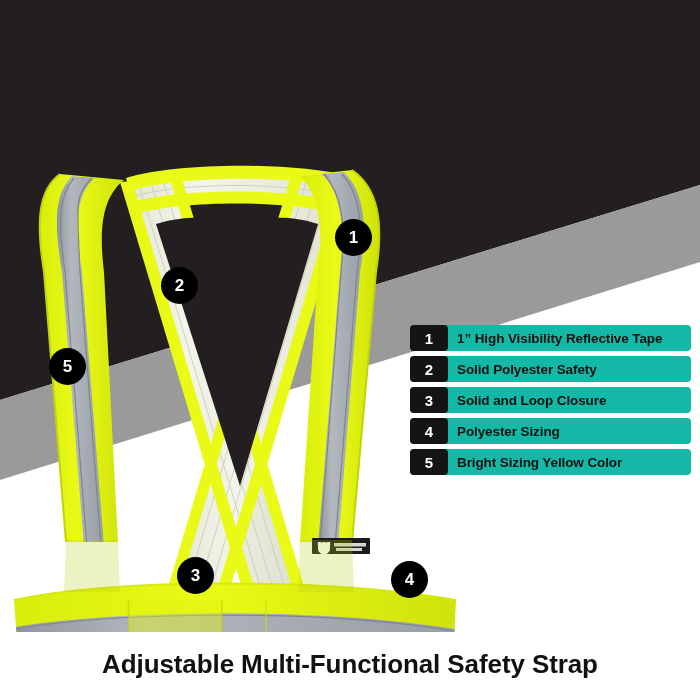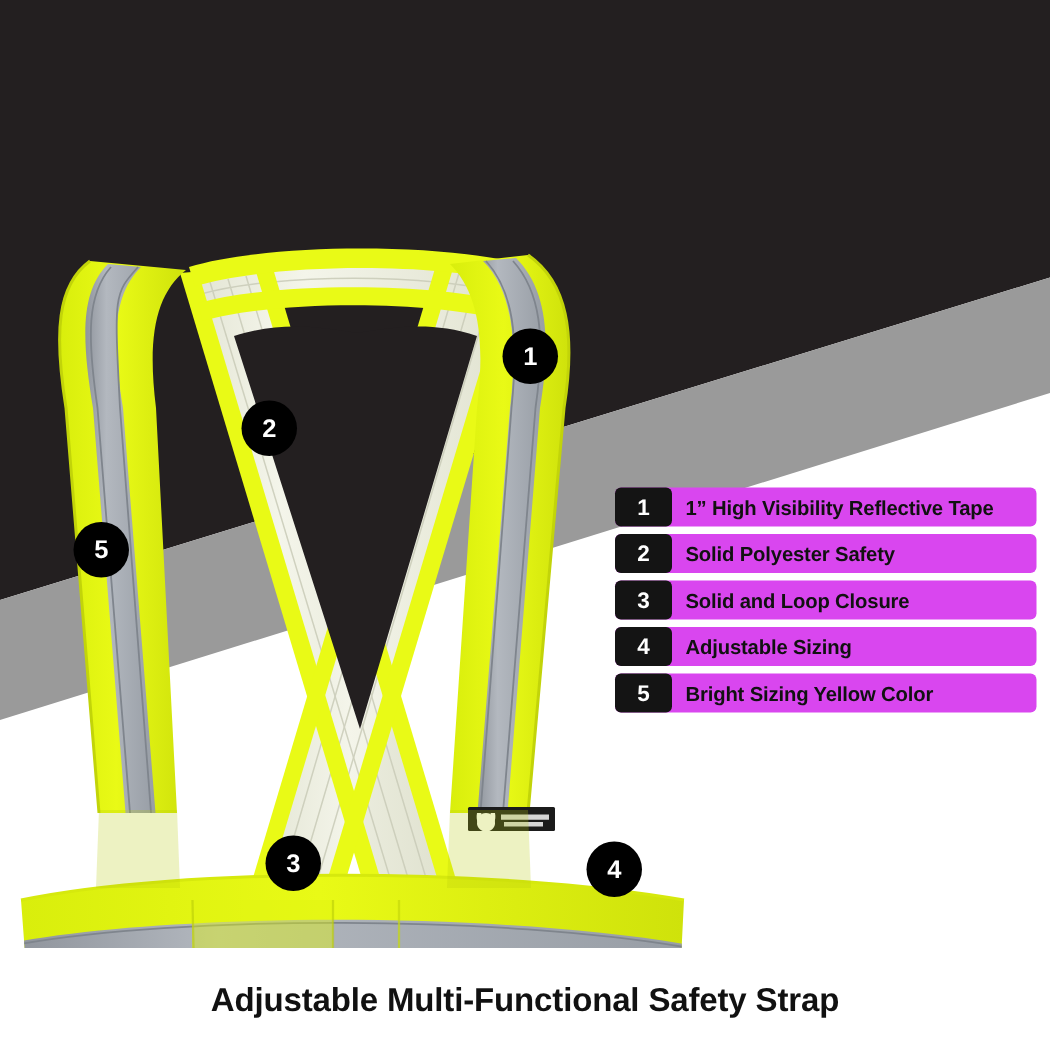--- a/index.html
+++ b/index.html
@@ -134,21 +134,21 @@
     font-weight: bold;
     display: flex;
     align-items: center;
     justify-content: center;
     font-family: "Liberation Sans", sans-serif;
   }
   .feature-label-wrap {
     position: absolute;
     left: 0; top: 0;
     width: 281px; height: 26px;
-    background: #d946ef;
+    background: #14b8a6;
     border-radius: 4px;
     z-index: 1;
     display: flex;
     align-items: center;
   }
   .feature-label {
     margin-left: 47px;
     font-size: 13.5px;
     font-weight: bold;
     color: #111111;
@@ -156,21 +156,21 @@
     white-space: nowrap;
     letter-spacing: -0.1px;
   }
 
   
   #footer-caption {
     position: absolute;
     left: 0; bottom: 20px;
     width: 700px;
     text-align: center;
-    font-size: 22px;
+    font-size: 26px;
     font-weight: bold;
     color: #111111;
     font-family: "Liberation Sans", sans-serif;
     letter-spacing: -0.1px;
     z-index: 6;
   }
 </style>
 </head>
 <body>
 
@@ -357,21 +357,21 @@
 
     <div class="feature-row">
       <div class="feature-label-wrap">
         <span class="feature-label">Solid and Loop Closure</span>
       </div>
       <div class="feature-num">3</div>
     </div>
 
     <div class="feature-row">
       <div class="feature-label-wrap">
-        <span class="feature-label">Adjustable Sizing</span>
+        <span class="feature-label">Polyester Sizing</span>
       </div>
       <div class="feature-num">4</div>
     </div>
 
     <div class="feature-row">
       <div class="feature-label-wrap">
         <span class="feature-label">Bright Sizing Yellow Color</span>
       </div>
       <div class="feature-num">5</div>
     </div>

